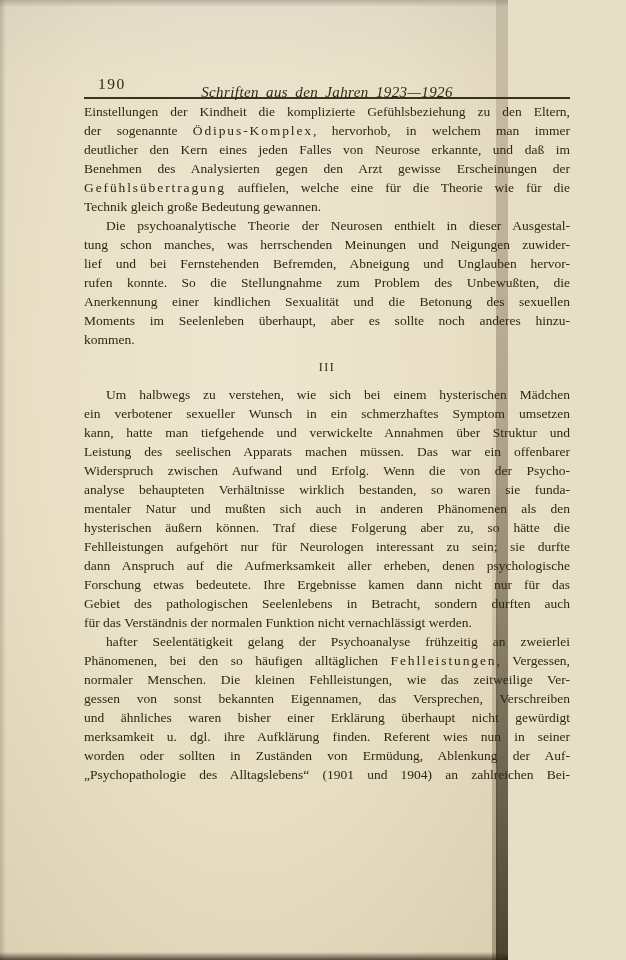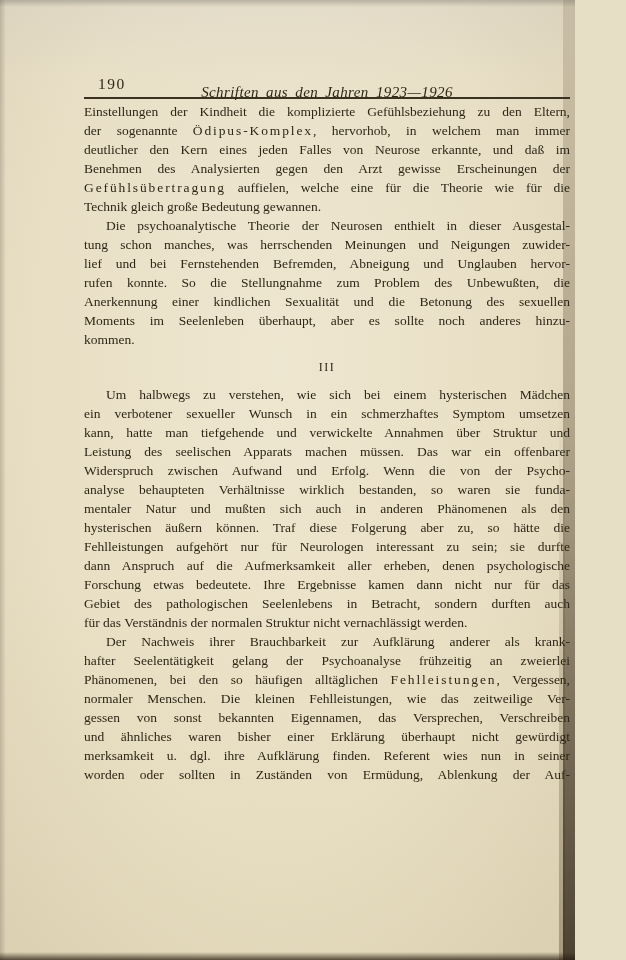--- a/index.html
+++ b/index.html
@@ -2,21 +2,21 @@
 <html><head>
 <meta charset="utf-8">
 <style>
   html, body { margin: 0; padding: 0; }
   body {
     width: 626px; height: 960px; overflow: hidden;
     font-family: "Liberation Serif", "DejaVu Serif", serif;
     background: #e7dec6;
   }
   .page {
-    position: relative; width: 575px; height: 960px;
+    position: relative; width: 508px; height: 960px;
     background:
       radial-gradient(ellipse at 48% 38%, rgba(255,252,240,0.25) 0%, rgba(255,252,240,0.0) 55%, rgba(130,110,75,0.12) 100%),
       linear-gradient(to bottom, #e2dac6 0%, #e8dfc6 8%, #e9dfc4 60%, #e6dcbf 100%);
     color: #2e2717;
   }
   
   .edge-top    { position:absolute; top:0; left:0; width:100%; height:7px;
                  background: linear-gradient(to bottom, rgba(120,115,105,0.40), rgba(120,115,105,0)); }
   .edge-left   { position:absolute; top:0; left:0; width:6px; height:100%;
                  background: linear-gradient(to right, rgba(110,100,85,0.30), rgba(110,100,85,0)); }
@@ -103,26 +103,26 @@
         <div class="line">kann, hatte man tiefgehende und verwickelte Annahmen über Struktur und</div>
         <div class="line">Leistung des seelischen Apparats machen müssen. Das war ein offenbarer</div>
         <div class="line">Widerspruch zwischen Aufwand und Erfolg. Wenn die von der Psycho-</div>
         <div class="line">analyse behaupteten Verhältnisse wirklich bestanden, so waren sie funda-</div>
         <div class="line">mentaler Natur und mußten sich auch in anderen Phänomenen als den</div>
         <div class="line">hysterischen äußern können. Traf diese Folgerung aber zu, so hätte die</div>
         <div class="line">Fehlleistungen aufgehört nur für Neurologen interessant zu sein; sie durfte</div>
         <div class="line">dann Anspruch auf die Aufmerksamkeit aller erheben, denen psychologische</div>
         <div class="line">Forschung etwas bedeutete. Ihre Ergebnisse kamen dann nicht nur für das</div>
         <div class="line">Gebiet des pathologischen Seelenlebens in Betracht, sondern durften auch</div>
-        <div class="line para-end">für das Verständnis der normalen Struktur nicht vernachlässigt werden.</div>
+        <div class="line para-end">für das Verständnis der normalen Funktion nicht vernachlässigt werden.</div>
       </div>
       <div class="para indent">
-        <div class="line">Der Nachweis ihrer Brauchbarkeit zur Aufklärung anderer als krank-</div>
         <div class="line">hafter Seelentätigkeit gelang der Psychoanalyse frühzeitig an zweierlei</div>
         <div class="line">Phänomenen, bei den so häufigen alltäglichen <span class="sperr">Fehlleistungen</span>, Vergessen,</div>
         <div class="line">normaler Menschen. Die kleinen Fehlleistungen, wie das zeitweilige Ver-</div>
         <div class="line">gessen von sonst bekannten Eigennamen, das Versprechen, Verschreiben</div>
         <div class="line">und ähnliches waren bisher einer Erklärung überhaupt nicht gewürdigt</div>
         <div class="line">merksamkeit u. dgl. ihre Aufklärung finden. Referent wies nun in seiner</div>
         <div class="line">worden oder sollten in Zuständen von Ermüdung, Ablenkung der Auf-</div>
+        <div class="line">„Psychopathologie des Alltagslebens“ (1901 und 1904) an zahlreichen Bei-</div>
       </div>
     </div>
 </div>
 
 </body></html>

